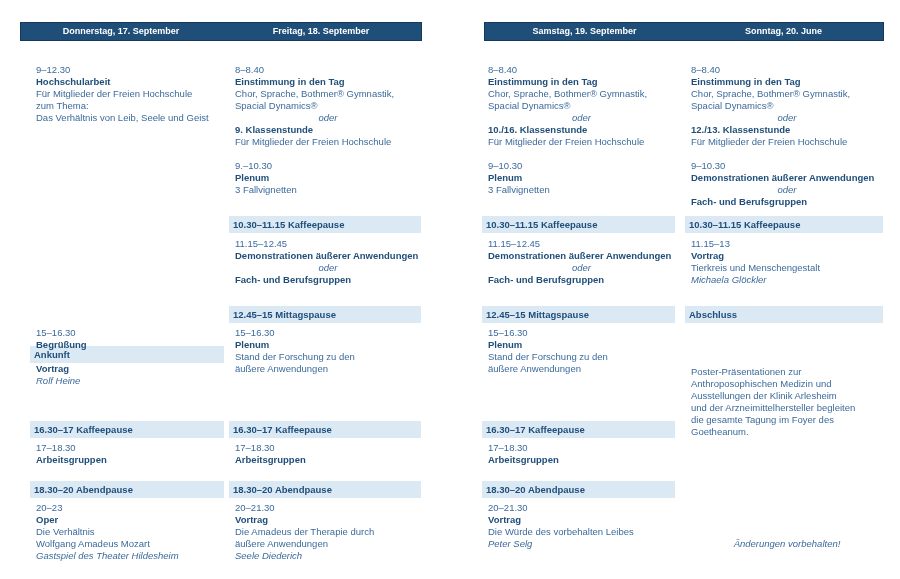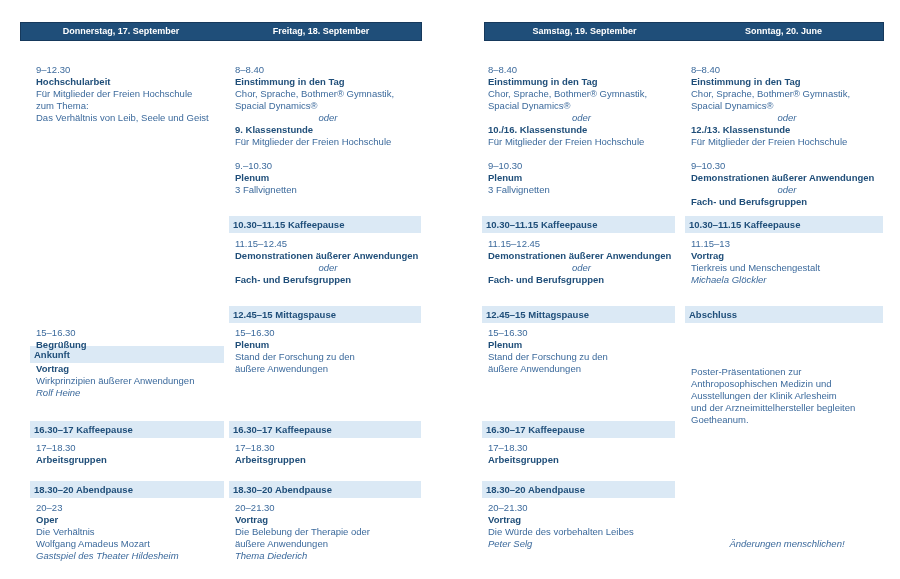--- a/index.html
+++ b/index.html
@@ -58,21 +58,20 @@
         <div class="line r">zum Thema:</div>
         <div class="line r">Das Verhältnis von Leib, Seele und Geist</div>
       </div>
       <div class="block band" style="top: 316px; margin-top: 30px;">Ankunft</div>
       <div class="block event" style="top: 327px;">
         <div class="line r">15–16.30</div>
         <div class="line b">Begrüßung</div>
       </div>
       <div class="block event" style="top: 363px;">
         <div class="line b">Vortrag</div>
-        <div class="line r">Wirkprinzipien äußerer Anwendungen</div>
         <div class="line i">Rolf Heine</div>
       </div>
       <div class="block band" style="top: 421px;">16.30–17 Kaffeepause</div>
       <div class="block event" style="top: 442px;">
         <div class="line r">17–18.30</div>
         <div class="line b">Arbeitsgruppen</div>
       </div>
       <div class="block band" style="top: 481px;">18.30–20 Abendpause</div>
       <div class="block event" style="top: 502px;">
         <div class="line r">20–23</div>
@@ -113,23 +112,23 @@
       </div>
       <div class="block band" style="top: 421px;">16.30–17 Kaffeepause</div>
       <div class="block event" style="top: 442px;">
         <div class="line r">17–18.30</div>
         <div class="line b">Arbeitsgruppen</div>
       </div>
       <div class="block band" style="top: 481px;">18.30–20 Abendpause</div>
       <div class="block event" style="top: 502px;">
         <div class="line r">20–21.30</div>
         <div class="line b">Vortrag</div>
-        <div class="line r">Die Belebung der Therapie oder</div>
+        <div class="line r">Die Amadeus der Therapie durch</div>
         <div class="line r">äußere Anwendungen</div>
-        <div class="line i">Thema Diederich</div>
+        <div class="line i">Seele Diederich</div>
       </div>
     </div>
   <div class="col" id="col-2">
       <div class="block event" style="top: 64px;">
         <div class="line r">8–8.40</div>
         <div class="line b">Einstimmung in den Tag</div>
         <div class="line r">Chor, Sprache, Bothmer® Gymnastik,</div>
         <div class="line r">Spacial Dynamics®</div>
         <div class="line c">oder</div>
         <div class="line b">10./16. Klassenstunde</div>
@@ -189,20 +188,21 @@
         <div class="line b">Vortrag</div>
         <div class="line r">Tierkreis und Menschengestalt</div>
         <div class="line i">Michaela Glöckler</div>
       </div>
       <div class="block band" style="top: 306px;">Abschluss</div>
       <div class="block event" style="top: 366px;">
         <div class="line r">Poster-Präsentationen zur</div>
         <div class="line r">Anthroposophischen Medizin und</div>
         <div class="line r">Ausstellungen der Klinik Arlesheim</div>
         <div class="line r">und der Arzneimittelhersteller begleiten</div>
+        <div class="line r">die gesamte Tagung im Foyer des</div>
         <div class="line r">Goetheanum.</div>
       </div>
       <div class="block event" style="top: 538px;">
-        <div class="line c">Änderungen menschlichen!</div>
+        <div class="line c">Änderungen vorbehalten!</div>
       </div>
     </div>
 
 </div>
 
 </body></html>

